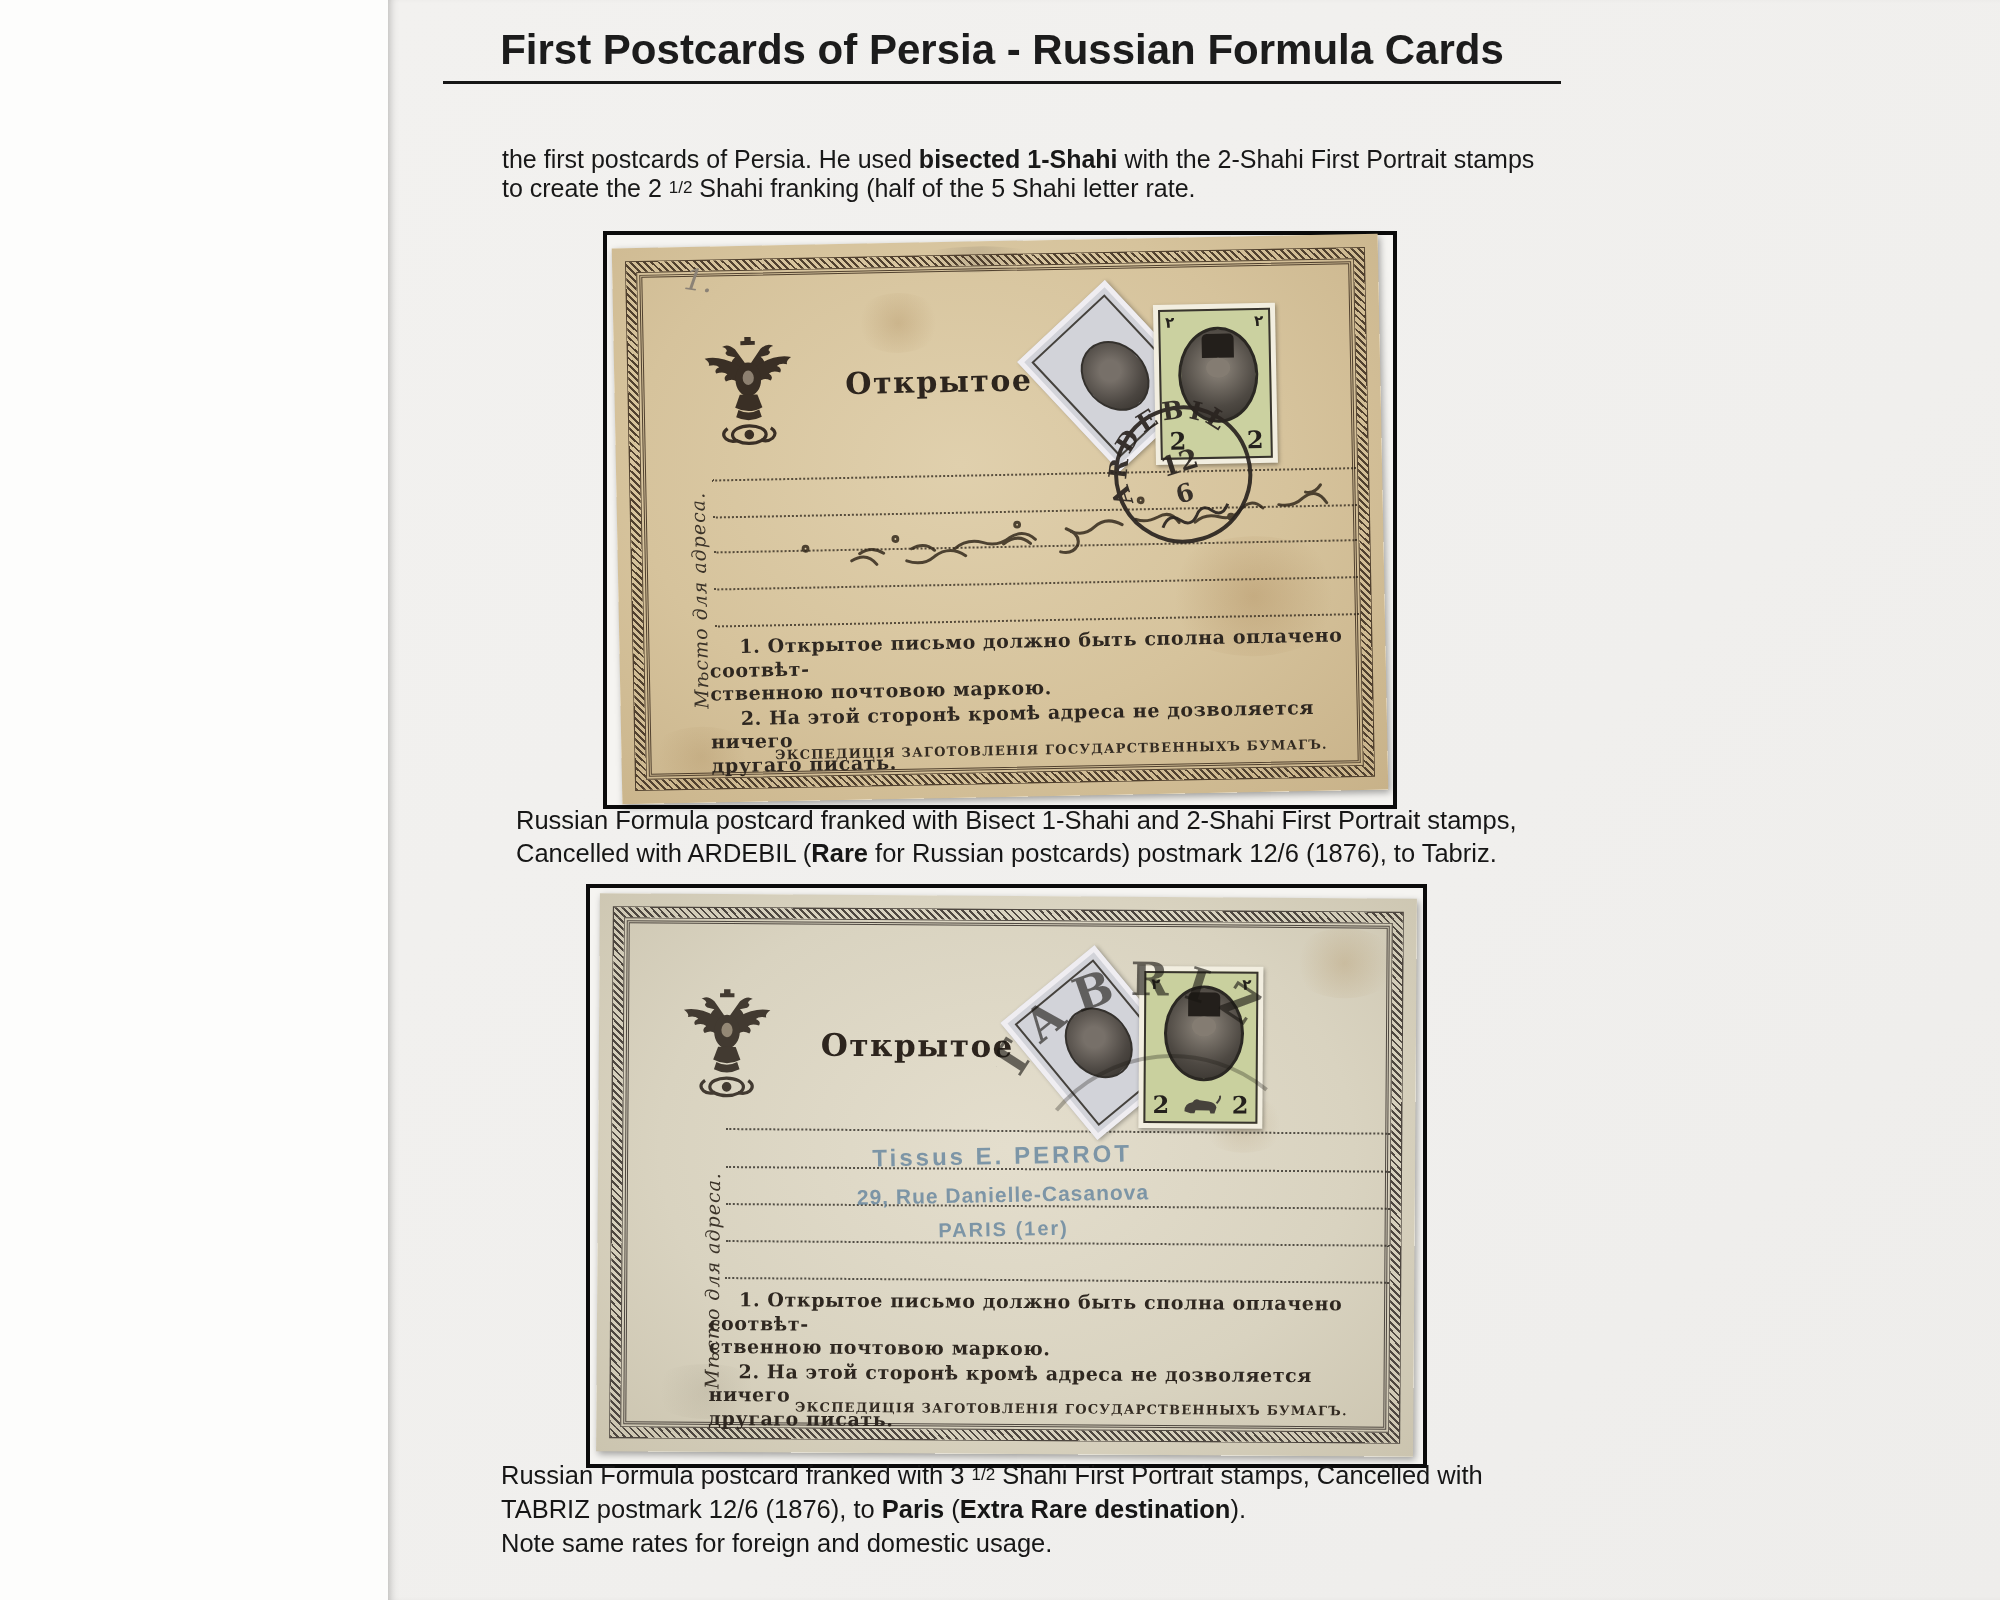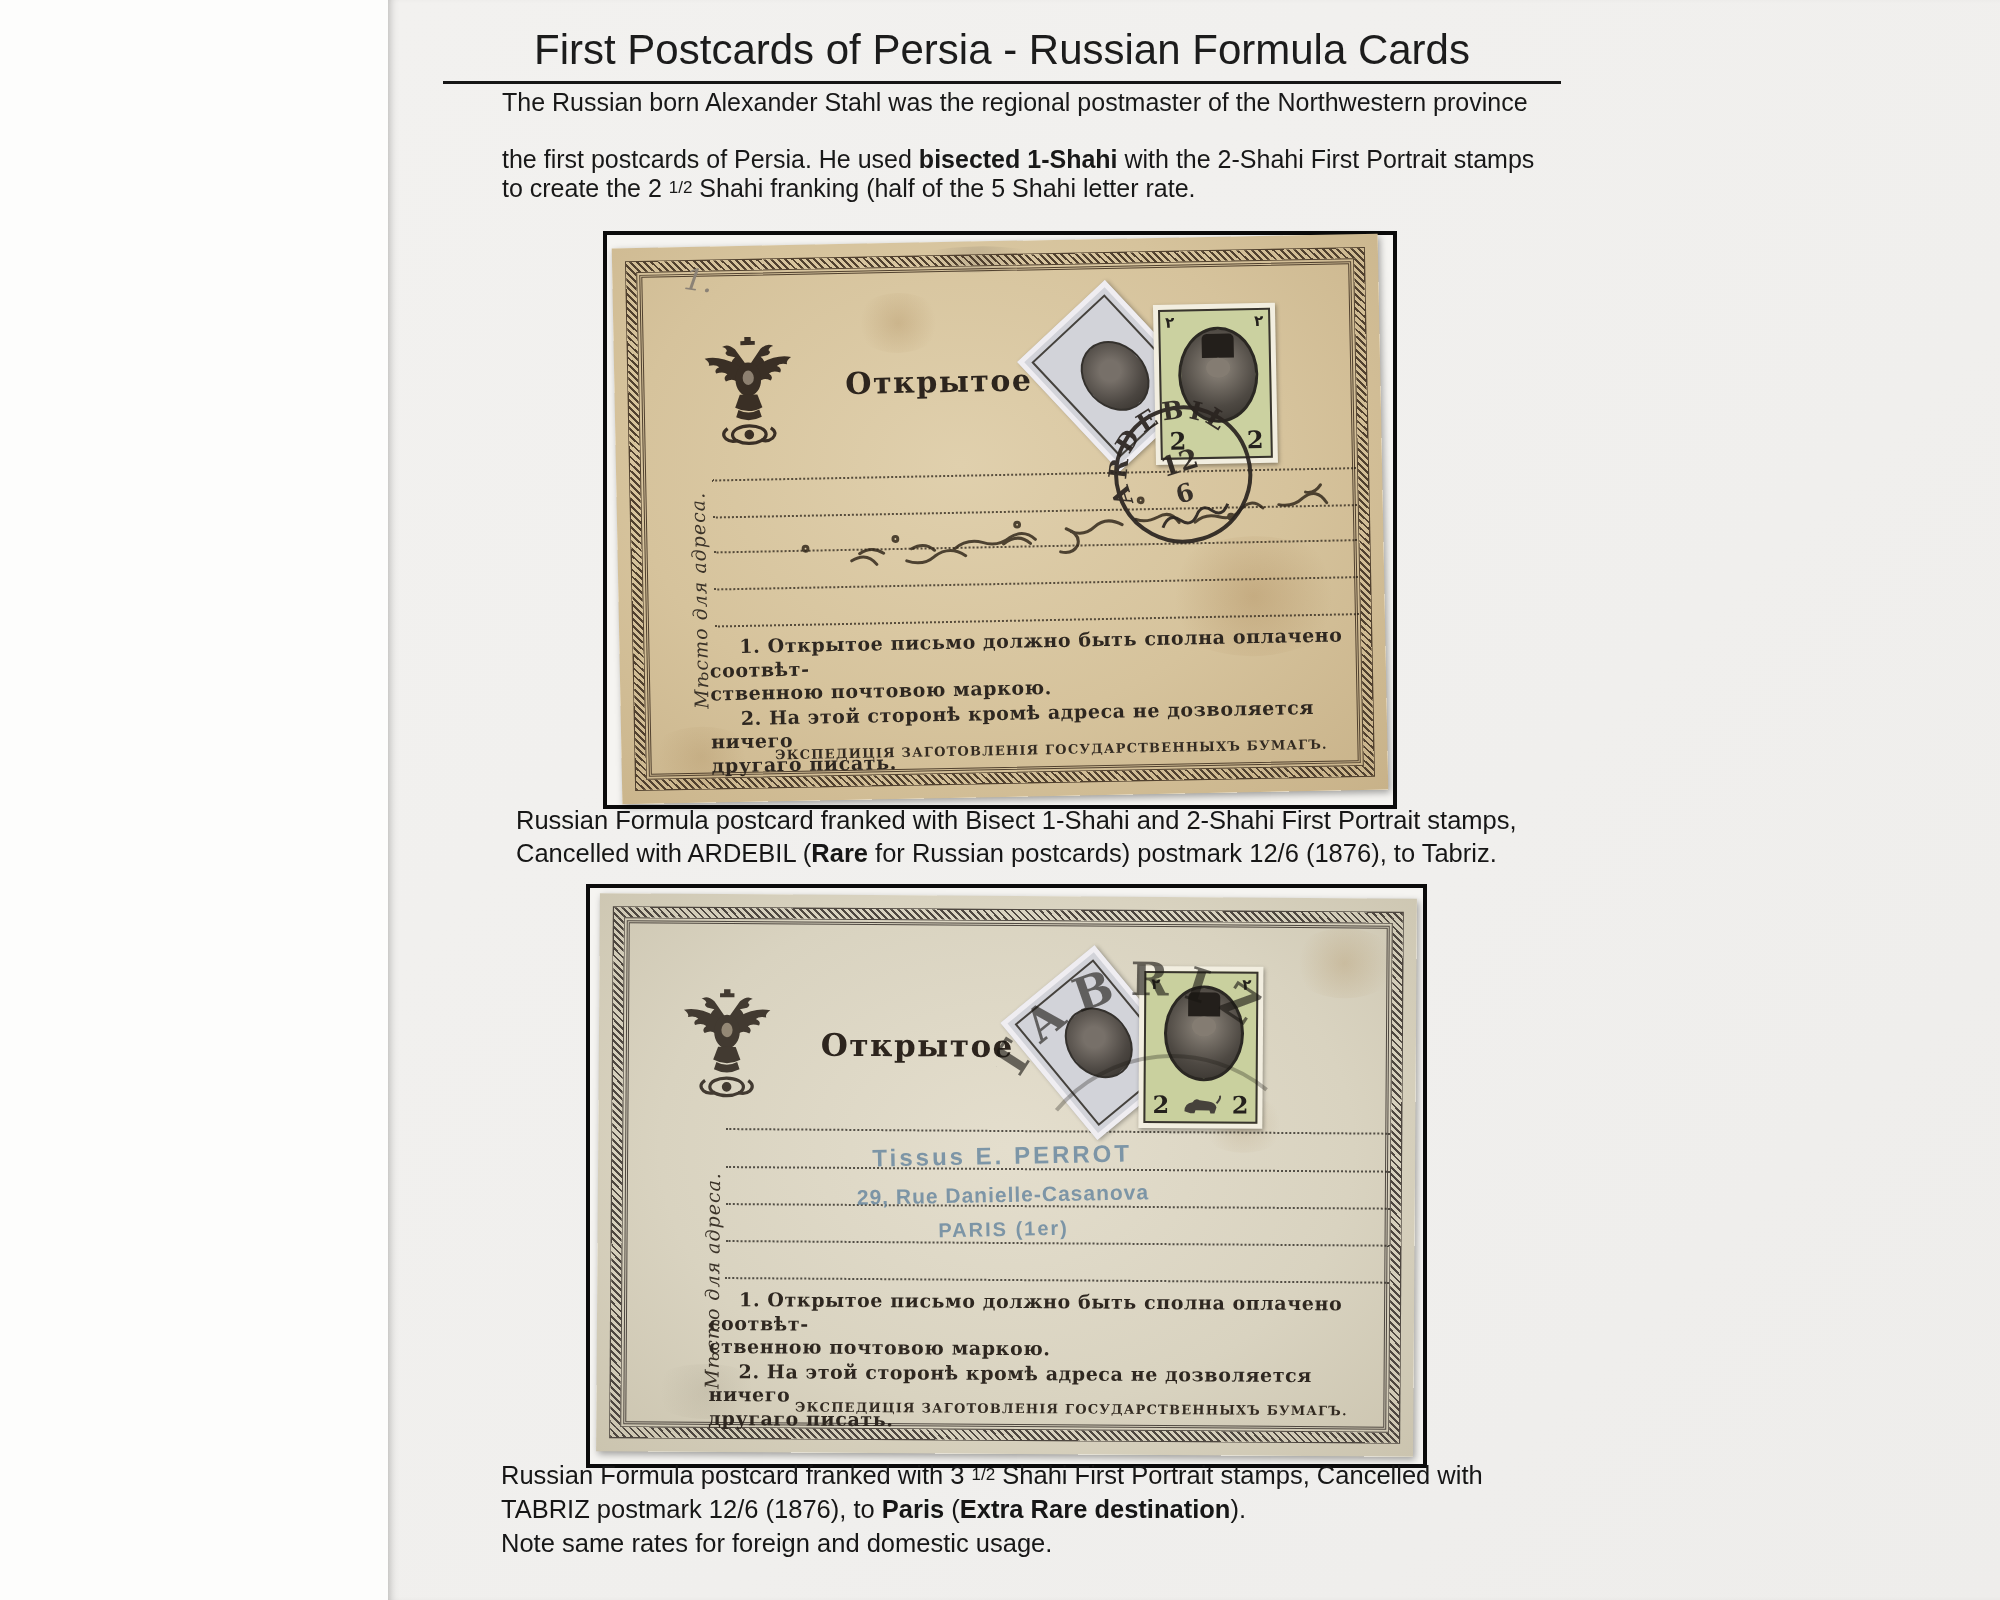--- a/index.html
+++ b/index.html
@@ -4,21 +4,21 @@
 <style>
   html,body{margin:0;padding:0;}
   body{width:2000px;height:1600px;background:#fdfdfc;font-family:"Liberation Sans",sans-serif;}
   .canvas{position:relative;width:2000px;height:1600px;overflow:hidden;}
   .scan{position:absolute;left:388px;top:0;width:1612px;height:1600px;
         background:linear-gradient(135deg,#f2f1ef 0%,#f0efed 60%,#eeedeb 100%);
         box-shadow:inset 8px 0 10px -7px rgba(0,0,0,.28);}
   
   .title-wrap{position:absolute;left:55px;top:26px;width:1118px;text-align:center;
               border-bottom:3px solid #161616;padding-bottom:7px;}
-  .title-wrap h1{margin:0;font-size:42px;font-weight:normal;color:#1c1c1c;letter-spacing:0;}
+  .title-wrap h1{margin:0;font-size:42px;font-weight:bold;color:#1c1c1c;letter-spacing:0;}
   .intro{position:absolute;left:114px;top:88px;width:1035px;font-size:25px;line-height:28.5px;color:#181818;}
   .intro b{font-weight:bold;}
   .half{font-size:17px;vertical-align:4px;letter-spacing:0;text-align:center;}
   .caption{position:absolute;font-size:25.5px;line-height:33px;color:#161616;}
   .caption b{font-weight:bold;}
   .cap1{left:128px;top:804px;width:1010px;}
   .cap2{left:113px;top:1458px;width:1010px;line-height:34px;}
   
   .mount{position:absolute;border:4px solid #0b0b0b;background:#f5f4f1;}
   .mount1{left:215px;top:231px;width:786px;height:570px;}
@@ -79,21 +79,21 @@
 <body>
 
 <div class="canvas">
   <div class="scan">
 
     <div class="title-wrap">
       <h1>First Postcards of Persia - Russian Formula Cards</h1>
     </div>
 
     <div class="intro">
-      <span>The Russian born Alexander Stahl was the regional postmaster of the Northwestern province</span><br>
+      <br>
       <br>
       <span>the first postcards of Persia. He used </span><b>bisected 1-Shahi</b><span> with the 2-Shahi First Portrait stamps</span><br>
       <span>to create the 2 </span><span class="half">1/2</span><span> Shahi franking (half of the 5 Shahi letter rate.</span>
     </div>
 
     <div class="mount mount1">
       <div class="postcard card1">
 
         <div class="stain" style="left:540px;top:300px;width:190px;height:120px;background:radial-gradient(circle,rgba(148,104,52,.25),rgba(148,104,52,0) 70%);"></div>
         <div class="stain" style="left:240px;top:50px;width:90px;height:60px;background:radial-gradient(circle,rgba(150,110,58,.22),rgba(150,110,58,0) 70%);"></div>

